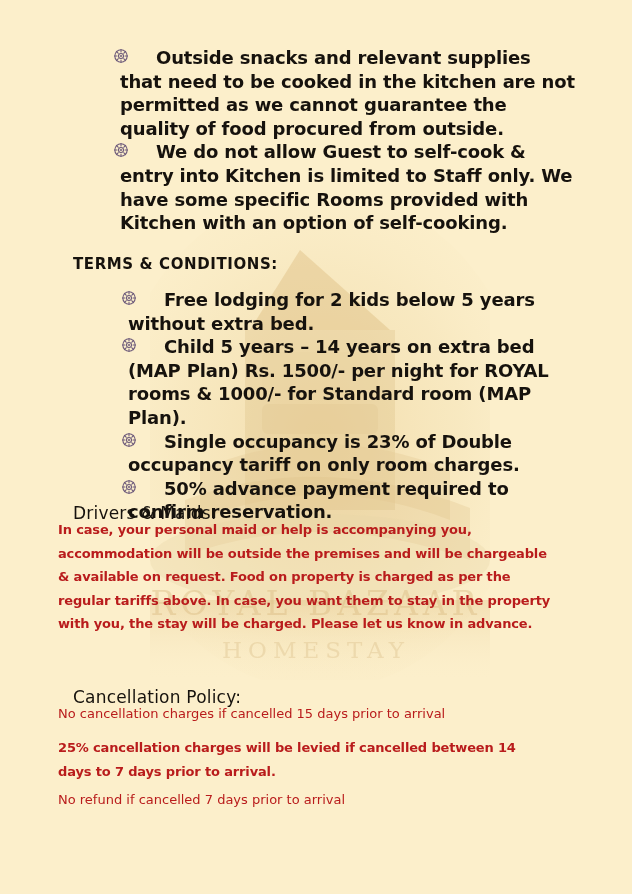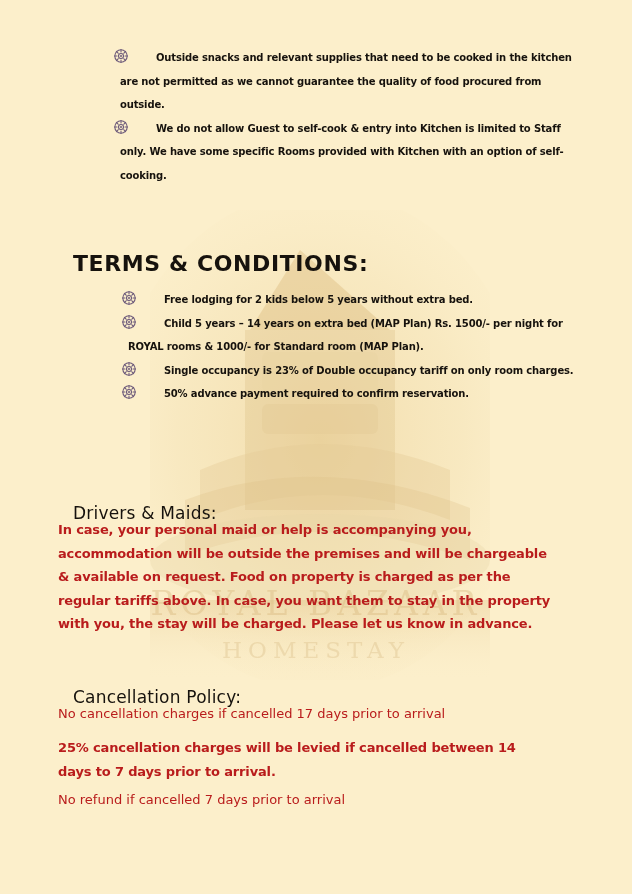--- a/index.html
+++ b/index.html
@@ -51,21 +51,21 @@
   
   .bullet-list {
     list-style: none;
     margin: 0;
     padding: 0;
   }
   .bullet-item {
     position: relative;
     margin: 0;
     padding: 0 0 0 0;
-    font-size: 10px;
+    font-size: 18px;
     line-height: 23.6px;
     font-weight: 700;
     letter-spacing: -0.15px;
     color: #16120d;
     text-indent: 36px;     
     padding-left: 120px;   
     padding-right: 56px;
   }
   .bullet-item .glyph {
     position: absolute;
@@ -75,21 +75,21 @@
     height: 14px;
     text-indent: 0;
     display: block;
   }
   .bullet-item .glyph svg { display: block; }
 
   
   .h-terms {
     position: absolute;
     left: 73px;
-    font-size: 22px;
+    font-size: 15px;
     line-height: 24px;
     font-weight: 700;
     letter-spacing: 0.6px;
     color: #16120d;
     white-space: nowrap;
   }
   .h-sub {
     position: absolute;
     left: 73px;
     font-size: 17px;
@@ -241,20 +241,20 @@
       <span>50% advance payment required to confirm reservation.</span>
     </li>
   </ul>
 
   <div class="h-sub" style="top:482px;">Drivers &amp; Maids:</div>
 
   <div class="para" style="top:518px; width:496px;">In case, your personal maid or help is accompanying you, accommodation will be outside the premises and will be chargeable &amp; available on request. Food on property is charged as per the regular tariffs above. In case, you want them to stay in the property with you, the stay will be charged. Please let us know in advance.</div>
 
   <div class="h-sub" style="top:666px;">Cancellation Policy:</div>
 
-  <div class="para light" style="top:702px;"> No cancellation charges if cancelled 17 days prior to arrival</div>
+  <div class="para light" style="top:702px;"> No cancellation charges if cancelled 15 days prior to arrival</div>
 
   <div class="para" style="top:736px; width:490px;">25% cancellation charges will be levied if cancelled between 14 days to 7 days prior to arrival.</div>
 
   <div class="para light" style="top:788px;">No refund if cancelled 7 days prior to arrival</div>
 
 
 </div>
 
 </body></html>

